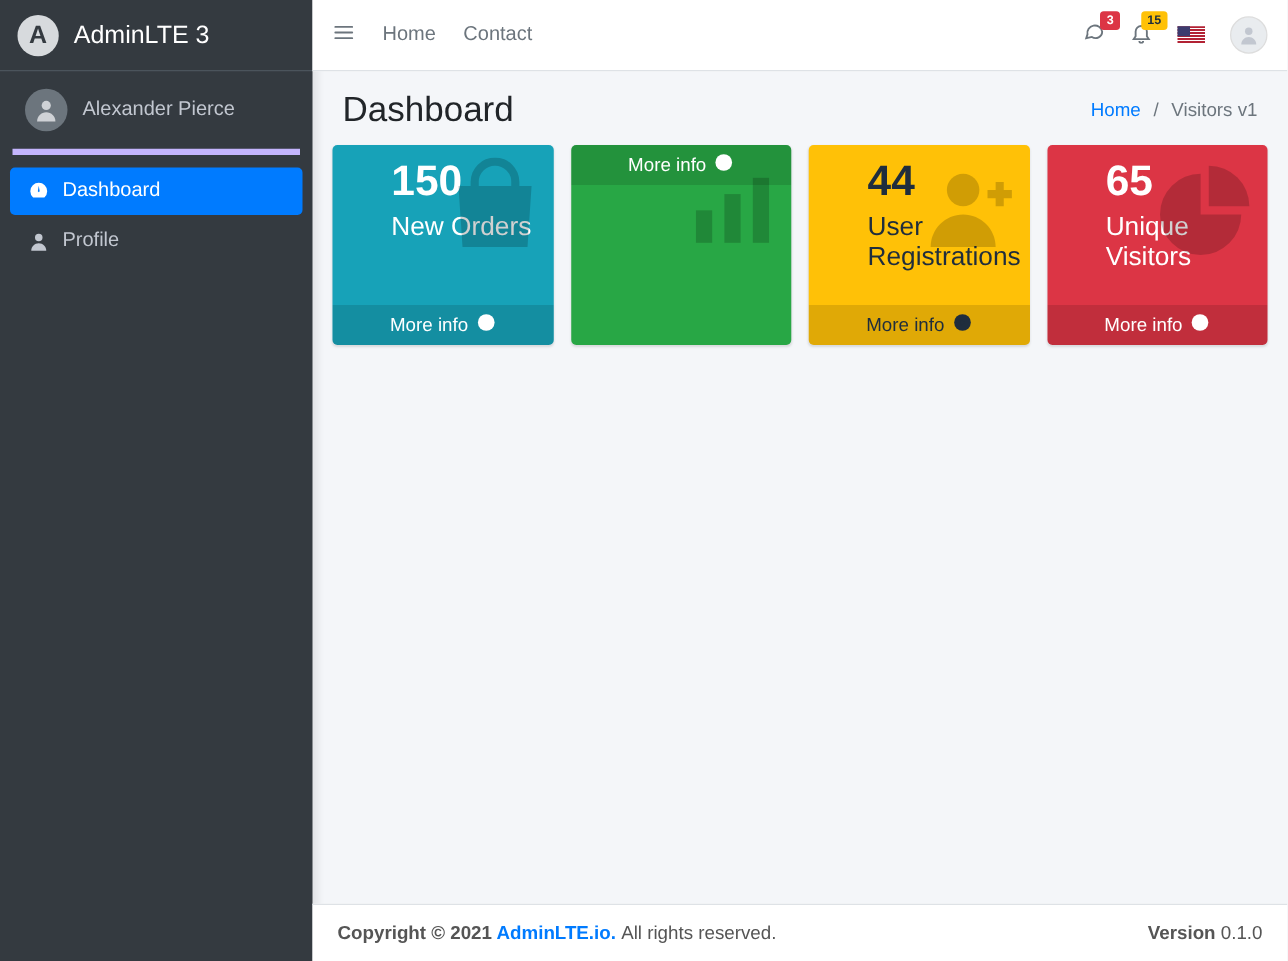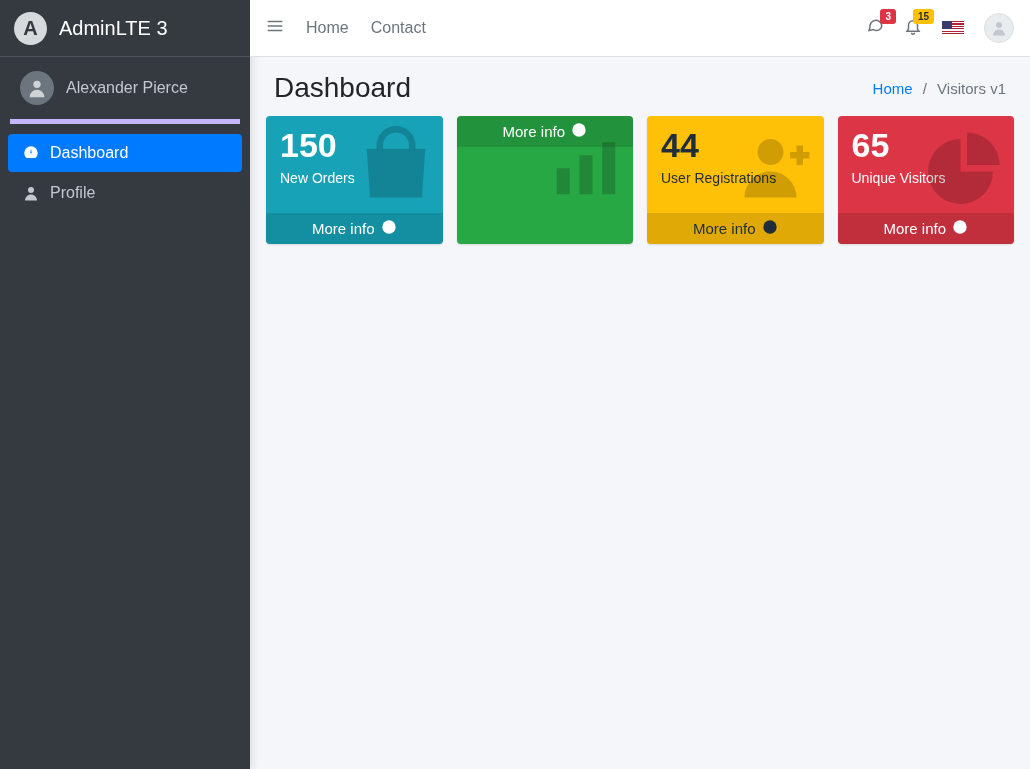--- a/index.html
+++ b/index.html
@@ -102,24 +102,24 @@
 
   
   .content{padding:0 16px 20px;flex:1;}
   .row{display:flex;gap:14px;flex-wrap:wrap;}
   .small-box{
     flex:1;min-width:170px;border-radius:4px;color:#fff;
     position:relative;overflow:hidden;min-height:128px;
     display:flex;flex-direction:column;
     box-shadow:0 1px 2px rgba(0,0,0,.12);
   }
-  .small-box .inner{padding:12px 14px 26px;flex:1;}
+  .small-box .inner{padding:12px 14px 26px;flex:1;margin-left:33px;}
   .small-box h3{font-size:34px;font-weight:700;line-height:1;}
   .small-box h3 sup{font-size:20px;top:-10px;position:relative;}
-  .small-box p{margin-top:8px;font-size:14px;}
+  .small-box p{margin-top:8px;font-size:21px;}
   .small-box .bg-icon{
     position:absolute;right:8px;top:10px;opacity:.18;
   }
   .small-box .bg-icon svg{width:78px;height:78px;fill:#000;}
   .small-box .footer{
     background:rgba(0,0,0,.12);text-align:right;
     padding:6px 0;font-size:15px;cursor:pointer;
     display:flex;align-items:center;justify-content:center;gap:6px;
   }
   .small-box.info{background:var(--info);}
@@ -308,14 +308,24 @@
             <span class="arrow-circ"><svg viewBox="0 0 24 24">
                   <circle cx="12" cy="12" r="10"></circle>
                   <path d="M10 8l5 4-5 4z" fill="#fff"></path>
                 </svg></span>
           </div>
         </div>
 
       </div>
     </section>
 
+    <footer class="page-footer">
+      <div>
+        <strong>
+          <span>Copyright © 2021 </span><a href="#">AdminLTE.io.</a>
+        </strong><span> All rights reserved.</span>
+      </div>
+      <div>
+        <strong>Version</strong><span> 0.1.0</span>
+      </div>
+    </footer>
   </div>
 </div>
 
 </body></html>

